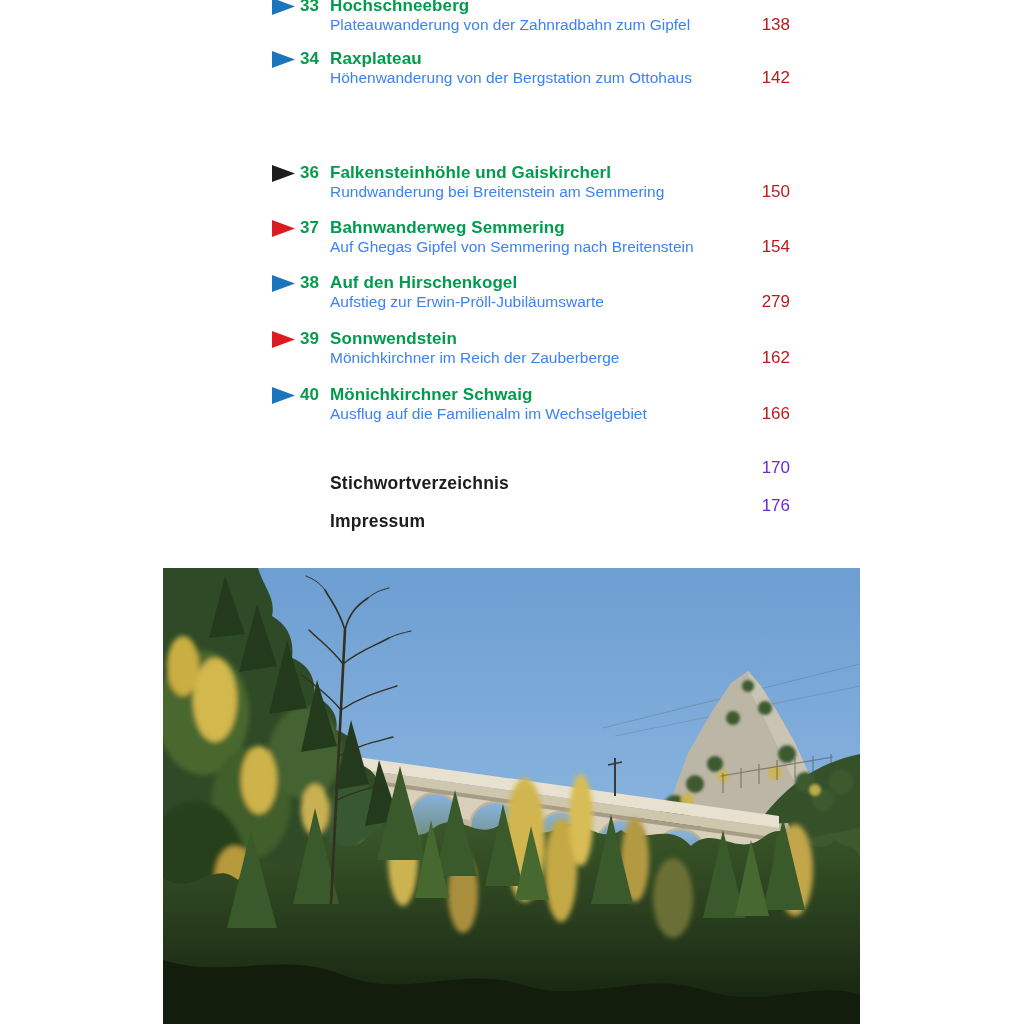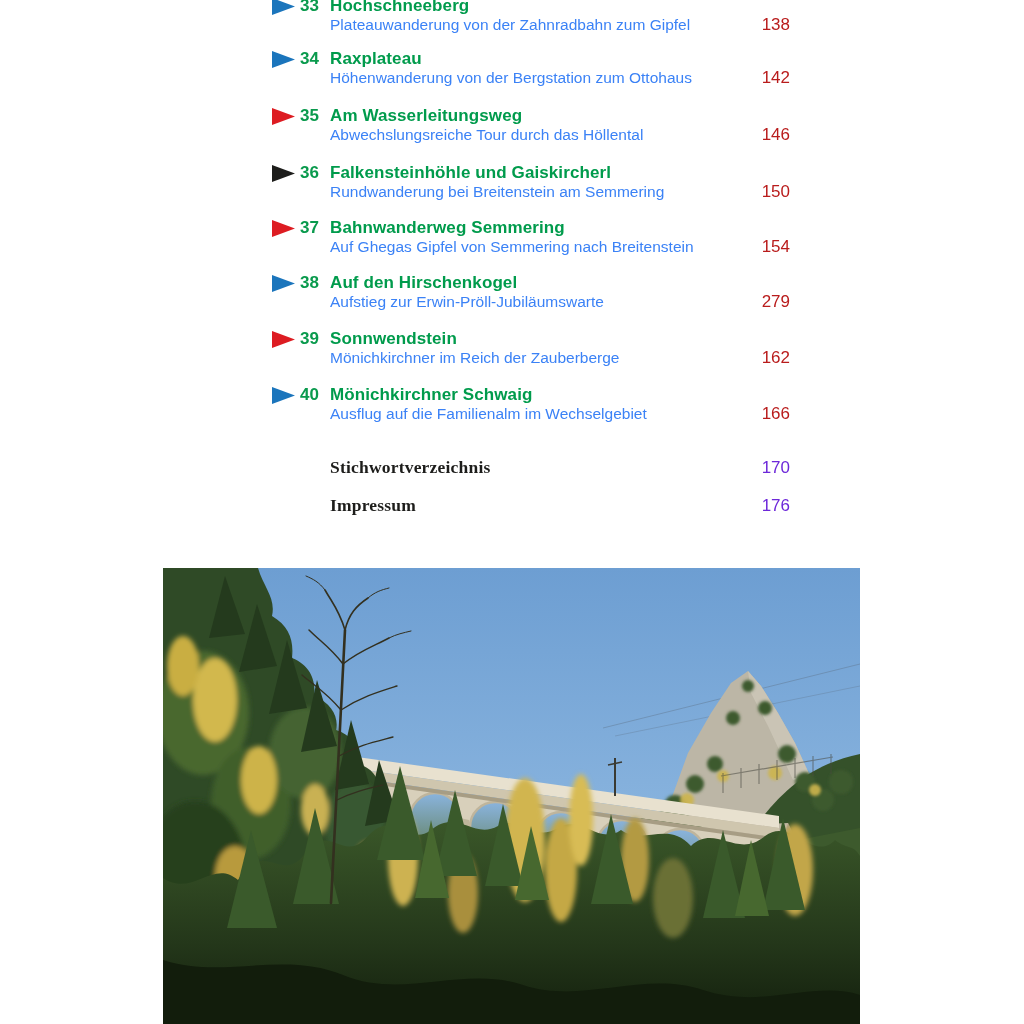--- a/index.html
+++ b/index.html
@@ -15,22 +15,22 @@
        color:#0a9a4d;line-height:19px;}
   .entry-title{position:absolute;left:58px;top:0;font-size:17px;font-weight:bold;
        color:#009b4c;line-height:19px;white-space:nowrap;letter-spacing:.1px;}
   .entry-sub{position:absolute;left:58px;top:19px;font-size:15.5px;
        color:#3b82f6;line-height:19px;white-space:nowrap;}
   .entry-page{position:absolute;right:0;top:19px;font-size:17px;
        color:#b91c1c;line-height:19px;}
 
   
   .extra{position:absolute;left:272px;width:518px;height:22px;}
-  .extra-title{position:absolute;left:58px;top:0;font-size:17.5px;font-weight:bold;
-       color:#1d1d1b;line-height:19px;letter-spacing:.2px;font-family:Liberation Serif, serif;}
+  .extra-title{position:absolute;left:58px;top:16px;font-size:17.5px;font-weight:bold;
+       color:#1d1d1b;line-height:19px;letter-spacing:.2px;}
   .extra-page{position:absolute;right:0;top:0;font-size:17px;color:#6d28d9;line-height:19px;}
 
   
   .photo{position:absolute;left:163px;top:568px;width:697px;height:456px;
          overflow:hidden;background:#7aa7d6;}
   .photo svg{display:block;width:697px;height:456px;}
 </style>
 </head>
 <body>
 
@@ -49,29 +49,20 @@
   <div class="toc-entry" style="top:49px">
     <svg class="marker" viewBox="0 0 23 17">
         <polygon points="0,0 23,8.5 0,17" style="fill: rgb(27, 117, 188);"></polygon>
       </svg>
     <span class="num">34</span>
     <span class="entry-title">Raxplateau</span>
     <span class="entry-sub">Höhenwanderung von der Bergstation zum Ottohaus</span>
     <span class="entry-page">142</span>
   </div>
 
-  <div class="toc-entry" style="top:106px">
-    <svg class="marker" viewBox="0 0 23 17">
-        <polygon points="0,0 23,8.5 0,17" style="fill: rgb(221, 28, 34);"></polygon>
-      </svg>
-    <span class="num">35</span>
-    <span class="entry-title">Am Wasserleitungsweg</span>
-    <span class="entry-sub">Abwechslungsreiche Tour durch das Höllental</span>
-    <span class="entry-page">146</span>
-  </div>
 
   <div class="toc-entry" style="top:163px">
     <svg class="marker" viewBox="0 0 23 17">
         <polygon points="0,0 23,8.5 0,17" style="fill: rgb(29, 29, 27);"></polygon>
       </svg>
     <span class="num">36</span>
     <span class="entry-title">Falkensteinhöhle und Gaiskircherl</span>
     <span class="entry-sub">Rundwanderung bei Breitenstein am Semmering</span>
     <span class="entry-page">150</span>
   </div>

